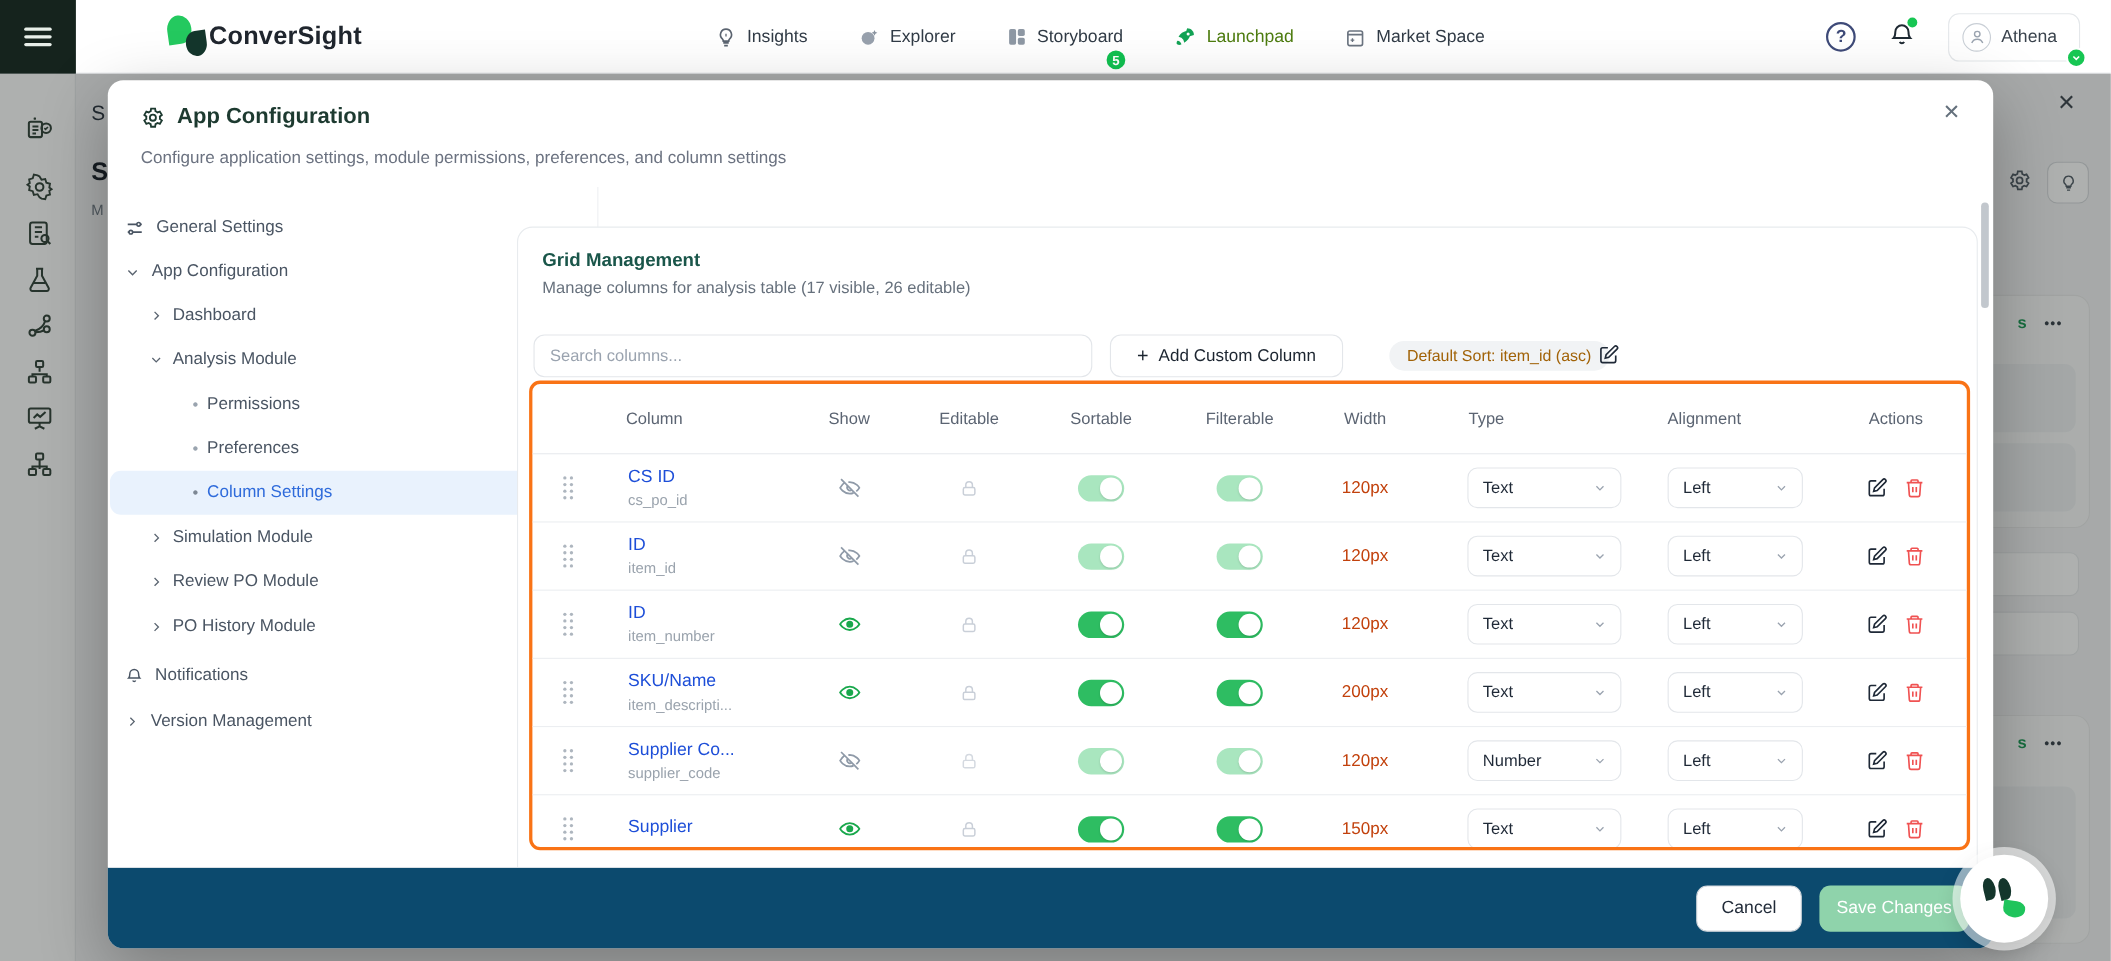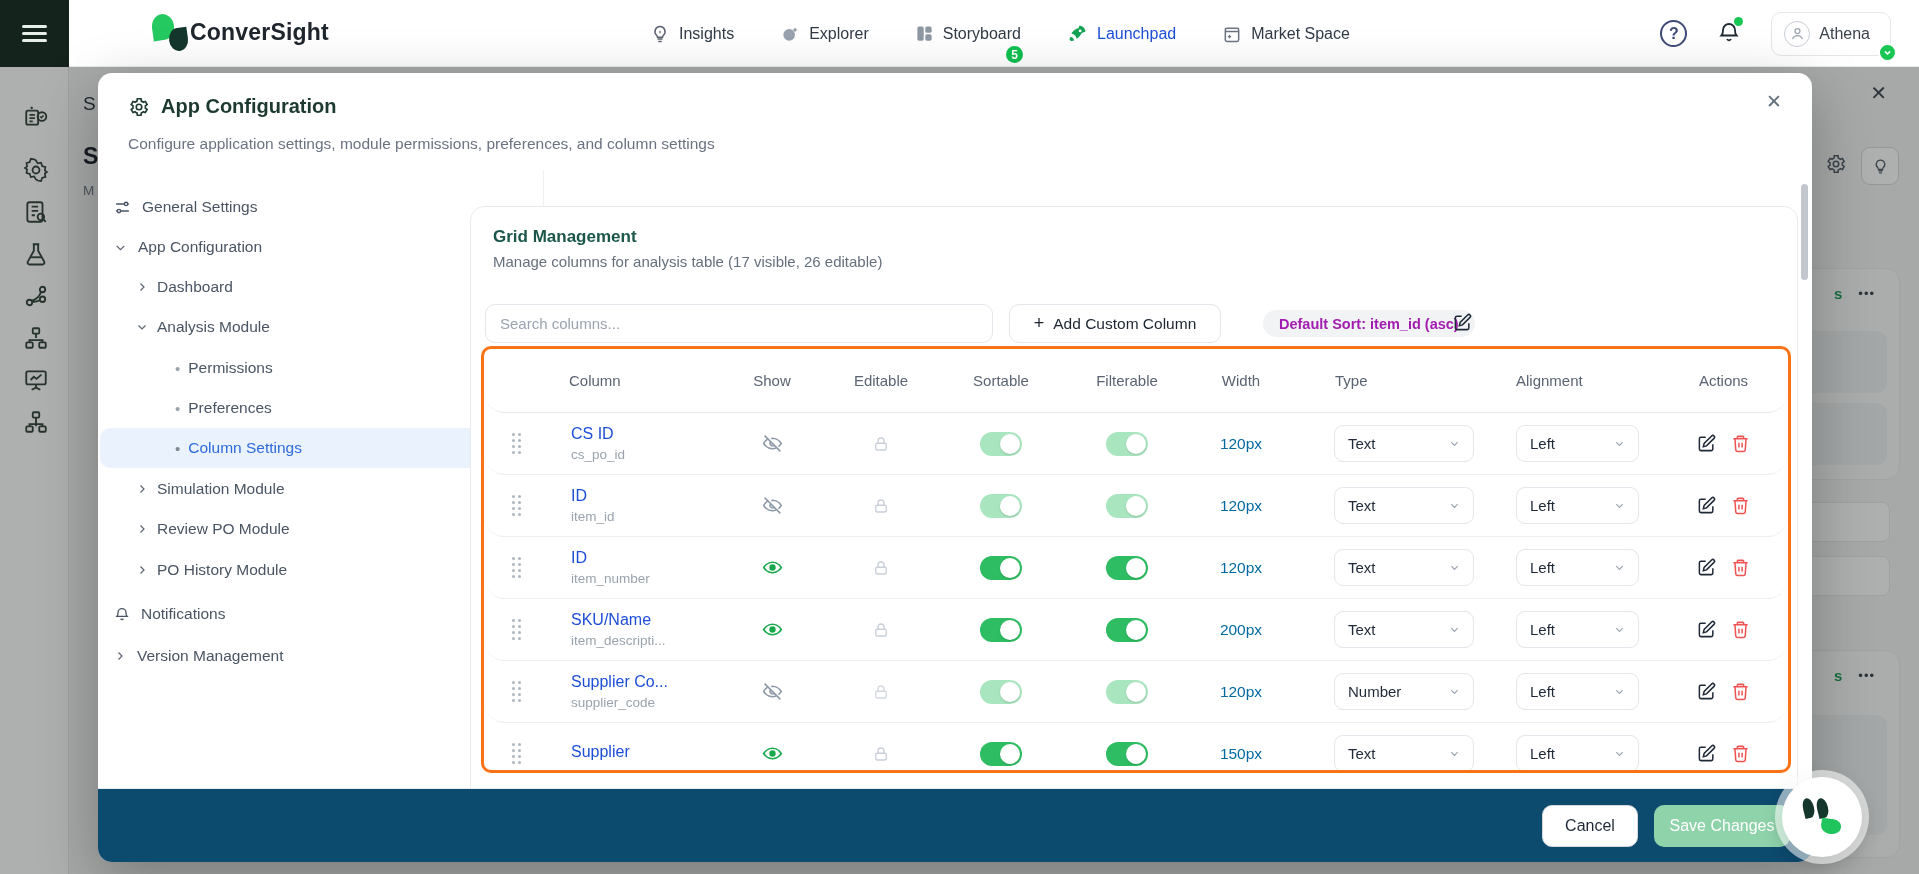--- a/index.html
+++ b/index.html
@@ -12,21 +12,21 @@
   .nav-corner { position:absolute; left:0; top:0; width:69px; height:67px; background:#15231d; display:flex; align-items:center; justify-content:center; }
   .hamburger { width:25px; }
   .hamburger b { display:block; height:2.5px; background:#e8efe9; border-radius:2px; margin:4.5px 0; }
   .brand { position:absolute; left:152px; top:13px; display:flex; align-items:center; }
   .mark { position:relative; width:38px; height:38px; }
   .mark .leaf-a { position:absolute; left:0; top:1px; width:22px; height:26px; background:#24c95f; border-radius:55% 55% 55% 0; transform:rotate(-8deg); }
   .mark .leaf-b { position:absolute; right:2px; bottom:0; width:19px; height:23px; background:#14362c; border-radius:55% 55% 55% 0; transform:rotate(172deg); }
   .brand-name { font-size:23px; font-weight:700; color:#20262e; letter-spacing:.2px; }
   .main-nav { position:absolute; left:650px; top:0; height:67px; display:flex; align-items:center; gap:46px; }
   .nav-link { display:flex; align-items:center; gap:9px; font-size:16px; font-weight:500; color:#313b46; cursor:pointer; position:relative; }
-  .nav-link.active { color:#1d4ed8; }
+  .nav-link.active { color:#4d7c0f; }
   .nav-link svg { display:block; }
   .nl-badge { position:absolute; right:-4px; bottom:-22px; width:21px; height:21px; border-radius:50%; background:#10c050; border:2.5px solid #fff; color:#fff; font-size:12px; font-weight:700; display:flex; align-items:center; justify-content:center; }
   .nav-right { position:absolute; right:28px; top:0; height:67px; display:flex; align-items:center; gap:30px; }
   .help-ring { width:27px; height:27px; border:2.6px solid #3e4a78; border-radius:50%; color:#3e4a78; font-weight:700; font-size:16px; display:flex; align-items:center; justify-content:center; cursor:pointer; }
   .bell-wrap { position:relative; cursor:pointer; }
   .bell-dot { position:absolute; right:-2px; top:-3px; width:9px; height:9px; border-radius:50%; background:#17c653; }
   .user-pill { position:relative; display:flex; align-items:center; gap:9px; border:1px solid #e4e7ea; border-radius:10px; padding:8px 20px 8px 12px; background:#fff; cursor:pointer; }
   .avatar { width:26px; height:26px; border-radius:50%; border:1.5px solid #c9cfd6; display:flex; align-items:center; justify-content:center; }
   .user-name { font-size:16px; color:#3a434d; }
   .pill-badge { position:absolute; right:-7px; bottom:-7px; width:19px; height:19px; border-radius:50%; background:#17c653; border:2px solid #fff; display:flex; align-items:center; justify-content:center; }
@@ -72,42 +72,42 @@
   .mnav-item.sel .bullet { color:#7d8894; }
 
   
   .card { position:absolute; left:372px; top:133px; width:1328px; height:640px; border:1px solid #e8ebee; border-radius:14px; background:#fff; }
   .card-title { position:absolute; left:22px; top:20px; font-size:17px; font-weight:700; color:#1a564a; }
   .card-sub { position:absolute; left:22px; top:46px; font-size:15px; color:#66707c; }
   .search-box { position:absolute; left:14px; top:97px; width:508px; height:39px; border:1px solid #e3e6ea; border-radius:10px; padding:0 14px; font-size:15px; color:#333; font-family:"Liberation Sans",sans-serif; outline:none; background:#fff; }
   .search-box::placeholder { color:#9aa3af; }
   .add-btn { position:absolute; left:538px; top:97px; width:212px; height:39px; border:1px solid #e3e6ea; border-radius:10px; background:#fff; display:flex; align-items:center; justify-content:center; gap:9px; font-size:15.5px; color:#1c2530; cursor:pointer; }
   .add-btn .plus { font-size:18px; font-weight:500; }
-  .sort-chip { position:absolute; left:792px; top:103px; height:27px; border-radius:14px; background:#f1f3f5; display:flex; align-items:center; padding:0 16px; font-size:14.5px; font-weight:700; color:#a21caf; }
+  .sort-chip { position:absolute; left:792px; top:103px; height:27px; border-radius:14px; background:#f1f3f5; display:flex; align-items:center; padding:0 16px; font-size:14.5px; font-weight:400; color:#a16207; }
   .sort-edit { position:absolute; left:978px; top:102px; width:26px; height:26px; display:flex; align-items:center; justify-content:center; color:#1f2937; cursor:pointer; }
 
   
   .gm-table { position:absolute; left:10px; top:139px; width:1310px; height:427px; border:3.5px solid #f97316; border-radius:10px; background:#fff; overflow:hidden; }
-  .g-row { display:grid; grid-template-columns:65px 152px 142px 76px 164px 88px 140px 186px 162px 1fr; align-items:center;border-radius:21px; }
+  .g-row { display:grid; grid-template-columns:65px 152px 142px 76px 164px 88px 140px 186px 162px 1fr; align-items:center; }
   .g-head { height:64px; border-bottom:1px solid #e8eaee; color:#5b6472; font-size:15px; }
   .g-head > div { text-align:center; }
   .g-head .h-col { text-align:left; padding-left:20px; }
   .g-head .h-type { text-align:left; padding-left:24px; }
   .g-head .h-align { text-align:left; padding-left:19px; }
   .t-row { height:62px; border-bottom:1px solid #eceef1; }
   .cell-c { display:flex; justify-content:center; align-items:center; }
   .handle { display:grid; grid-template-columns:repeat(2,3px); grid-auto-rows:3px; gap:3px; margin:0 auto; cursor:grab; }
   .handle b { width:3px; height:3px; border-radius:50%; background:#aeb6bf; }
   .name-cell { padding-left:22px; }
   .col-name { font-size:16px; color:#1d4ed8; }
   .col-field { font-size:13.5px; color:#9aa3ad; margin-top:4px; }
   .toggle { position:relative; display:inline-block; width:42px; height:24px; border-radius:12px; background:#2ebd62; cursor:pointer; }
   .toggle::after { content:""; position:absolute; right:2px; top:2px; width:20px; height:20px; border-radius:50%; background:#fff; box-shadow:0 1px 2px rgba(0,0,0,.15); }
   .t-row.muted .toggle { background:#a9e6bf; }
-  .w-txt { font-size:15.5px; color:#0369a1; text-align:center; }
+  .w-txt { font-size:15.5px; color:#c2410c; text-align:center; }
   .select { height:37px; border:1px solid #e3e6ea; border-radius:9px; background:#fff; display:flex; align-items:center; justify-content:space-between; padding:0 13px; font-size:15px; color:#1f2937; cursor:pointer; }
   .sel-type { width:140px; margin-left:23px; }
   .sel-align { width:123px; margin-left:19px; }
   .actions { display:flex; gap:15px; justify-content:center; }
   .icon-btn { background:none; border:none; cursor:pointer; padding:0; display:flex; }
 
   
   .m-footer { position:absolute; left:0; bottom:0; width:1714px; height:74px; background:#0c4a6e; border-top:1px solid #e9ecef; border-radius:0 0 14px 14px; }
   .btn-cancel { position:absolute; left:1444px; top:16px; width:96px; height:42px; border:1px solid #d4d8dd; border-radius:10px; background:#fff; font-size:16px; color:#1f2937; cursor:pointer; font-family:"Liberation Sans",sans-serif; }
   .btn-save { position:absolute; left:1556px; top:16px; width:136px; height:42px; border:none; border-radius:10px; background:#8fd3ab; font-size:16px; color:#fff; font-weight:500; cursor:pointer; font-family:"Liberation Sans",sans-serif; }

